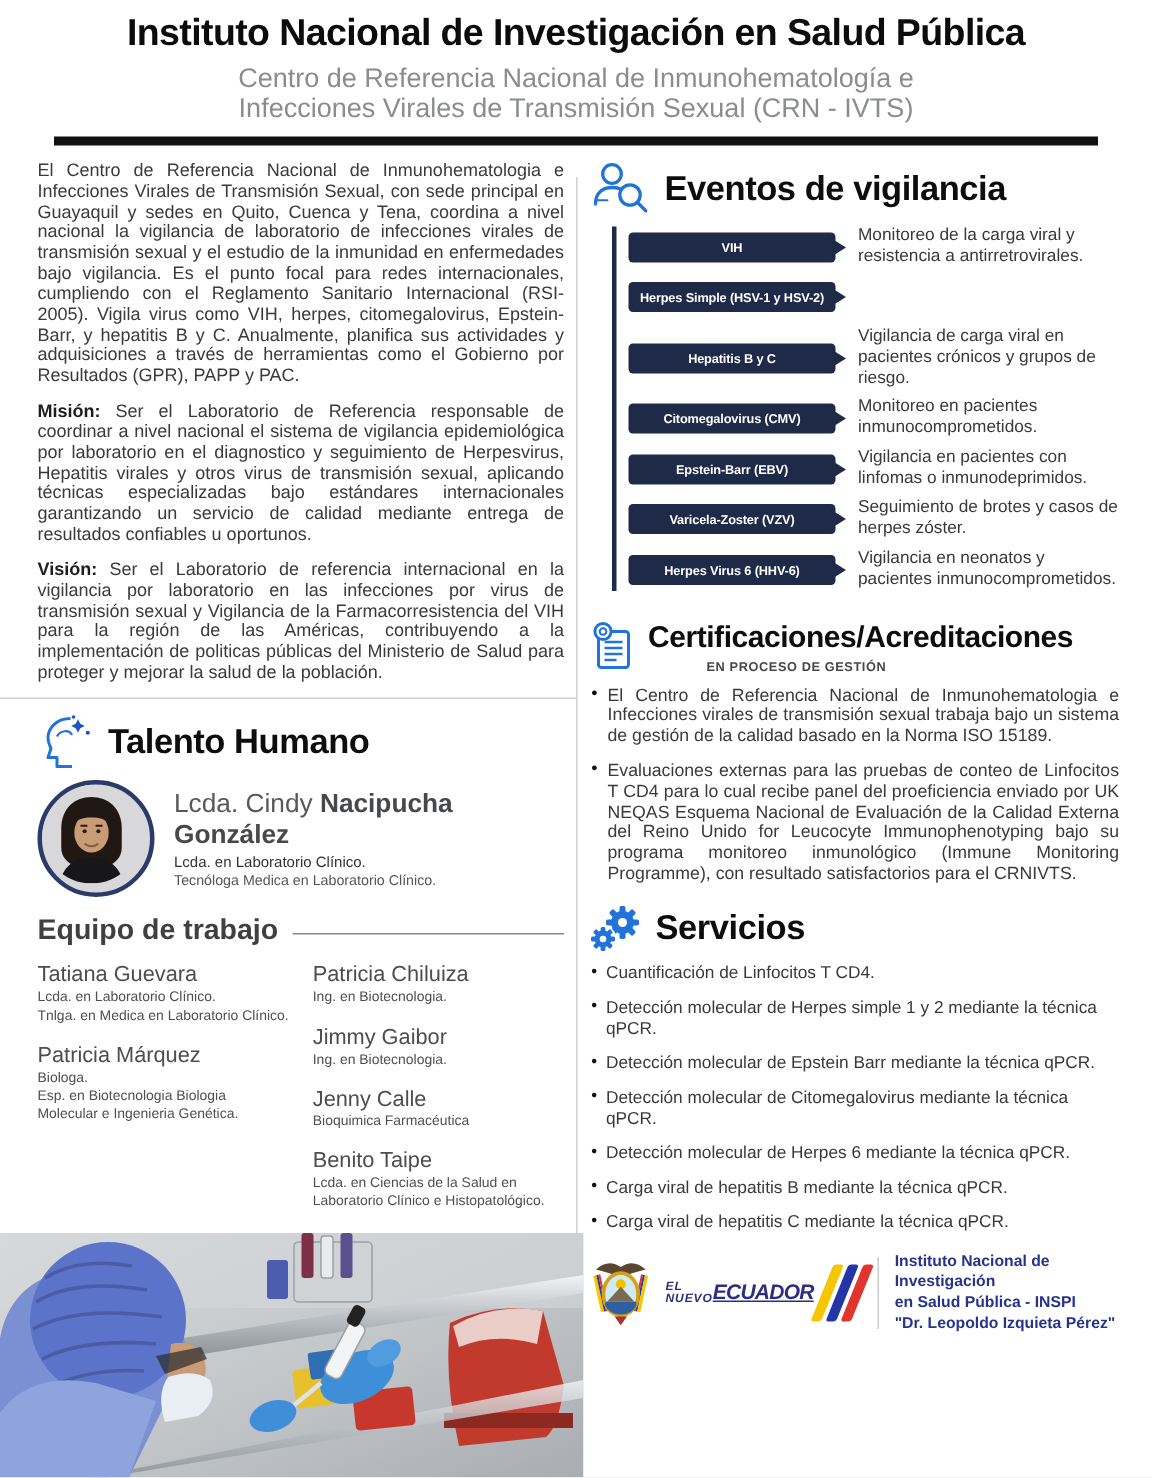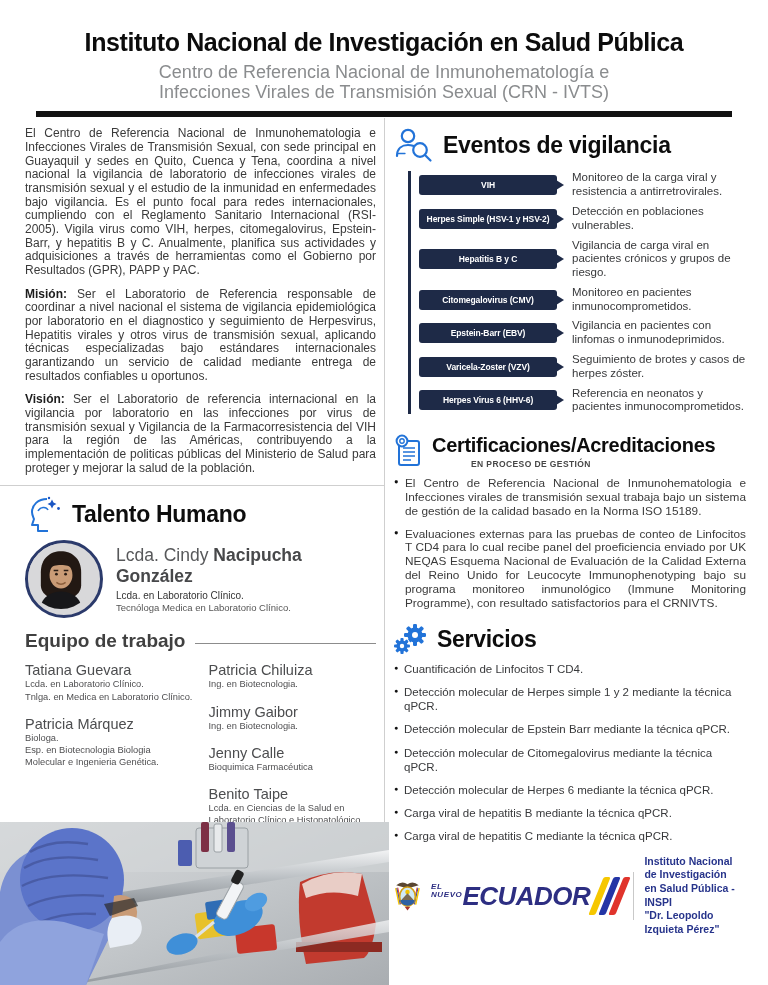--- a/index.html
+++ b/index.html
@@ -1,19 +1,19 @@
 <!DOCTYPE html>
 <html><head>
 <meta charset="utf-8">
 <style>
   html,body{margin:0;padding:0;background:#e9e9e9;}
   .page{width:768px;height:985px;background:#ffffff;position:relative;overflow:hidden;
         font-family:"Liberation Sans",sans-serif;color:#3a3a3a;margin:0 auto;}
   
-  .hdr{text-align:center;padding-top:28px;}
+  .hdr{text-align:center;padding-top:8px;}
   .hdr-title{font-size:25px;font-weight:bold;color:#0c0c0c;letter-spacing:-0.4px;margin:0;}
   .hdr-sub{font-size:18px;color:#8a8c8e;line-height:1.12;margin-top:5px;}
   .black-bar{height:6px;background:#111;margin:9px 36px 0;}
   
   .columns{display:flex;align-items:flex-start;}
   .left-col{width:384px;box-sizing:border-box;padding:10px 8px 0 25px;}
   .right-col{width:384px;box-sizing:border-box;padding:8px 22px 0 10px;}
   .v-divider{position:absolute;left:384px;top:118px;width:1px;height:704px;background:#cfcfcf;}
   
   .body-text{font-size:12px;line-height:1.14;text-align:justify;margin:0 0 10px;}
@@ -49,21 +49,21 @@
   .bullet{position:relative;padding-left:11px;font-size:11.8px;line-height:1.17;text-align:justify;margin:0 0 9px;}
   .bullet::before{content:"\25CF";position:absolute;left:0;top:1px;font-size:7.5px;color:#111;}
   .svc-list{margin-top:6px;}
   .svc-bullet{position:relative;padding-left:10px;font-size:11.5px;line-height:1.22;margin:0 0 9px;color:#38393b;}
   .svc-bullet::before{content:"\25CF";position:absolute;left:0;top:2px;font-size:7px;color:#111;}
   
   .footer{display:flex;align-items:center;gap:10px;margin-top:12px;}
   .ec-logo{display:flex;align-items:center;}
   .ec-text{display:flex;align-items:flex-start;line-height:1;}
   .ec-elnuevo{font-size:8px;font-weight:bold;font-style:italic;color:#2d2e82;letter-spacing:0.6px;}
-  .ec-ecuador{font-size:26px;font-weight:bold;font-style:italic;color:#2d2e82;letter-spacing:-0.5px;}
+  .ec-ecuador{font-size:14px;font-weight:bold;font-style:italic;color:#2d2e82;letter-spacing:-0.5px;text-decoration:underline;}
   .ec-stripes{display:flex;gap:3px;margin-left:6px;transform:skewX(-22deg);}
   .ec-stripes i{display:block;width:7px;height:38px;border-radius:2px;}
   .footer-sep{width:1px;height:48px;background:#c9c9c9;flex:none;}
   .org-text{font-size:10.5px;font-weight:bold;color:#27348b;line-height:1.3;}
   
   .lab-photo{position:absolute;left:0;top:822px;width:389px;height:163px;}
 </style>
 </head>
 <body>
 
@@ -184,41 +184,40 @@
         <h2>Eventos de vigilancia</h2>
       </div>
 
       <div class="events-list">
         <div class="event-row">
           <div class="event-tag"><span>VIH</span></div>
           <div class="event-desc">Monitoreo de la carga viral y resistencia a antirretrovirales.</div>
         </div>
         <div class="event-row">
           <div class="event-tag"><span>Herpes Simple (HSV-1 y HSV-2)</span></div>
-          <div class="event-desc">Detección en poblaciones vulnerables.</div>
         </div>
         <div class="event-row">
           <div class="event-tag"><span>Hepatitis B y C</span></div>
           <div class="event-desc">Vigilancia de carga viral en pacientes crónicos y grupos de riesgo.</div>
         </div>
         <div class="event-row">
           <div class="event-tag"><span>Citomegalovirus (CMV)</span></div>
           <div class="event-desc">Monitoreo en pacientes inmunocomprometidos.</div>
         </div>
         <div class="event-row">
           <div class="event-tag"><span>Epstein-Barr (EBV)</span></div>
           <div class="event-desc">Vigilancia en pacientes con linfomas o inmunodeprimidos.</div>
         </div>
         <div class="event-row">
           <div class="event-tag"><span>Varicela-Zoster (VZV)</span></div>
           <div class="event-desc">Seguimiento de brotes y casos de herpes zóster.</div>
         </div>
         <div class="event-row">
           <div class="event-tag"><span>Herpes Virus 6 (HHV-6)</span></div>
-          <div class="event-desc">Referencia en neonatos y pacientes inmunocomprometidos.</div>
+          <div class="event-desc">Vigilancia en neonatos y pacientes inmunocomprometidos.</div>
         </div>
       </div>
 
       <div class="cert-head">
         <svg width="30" height="34" viewBox="0 0 30 34">
           <rect x="5" y="7" width="20" height="24" rx="2" fill="#fff" stroke="#2273d8" stroke-width="2"></rect>
           <path d="M9 14h12M9 18h12M9 22h12M9 26h8" stroke="#2273d8" stroke-width="1.6" fill="none"></path>
           <circle cx="8" cy="7" r="5.4" fill="#fff" stroke="#2273d8" stroke-width="2"></circle>
           <circle cx="8" cy="7" r="2.2" fill="none" stroke="#2273d8" stroke-width="1.4"></circle>
         </svg>

